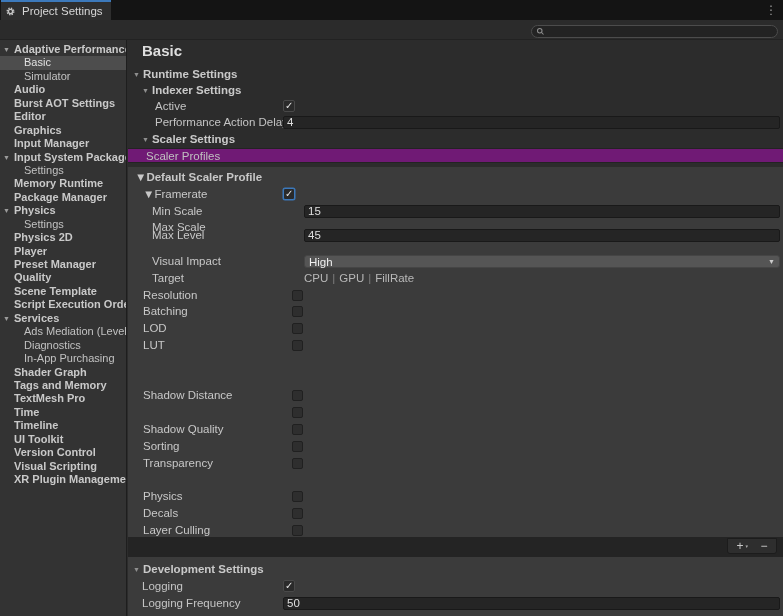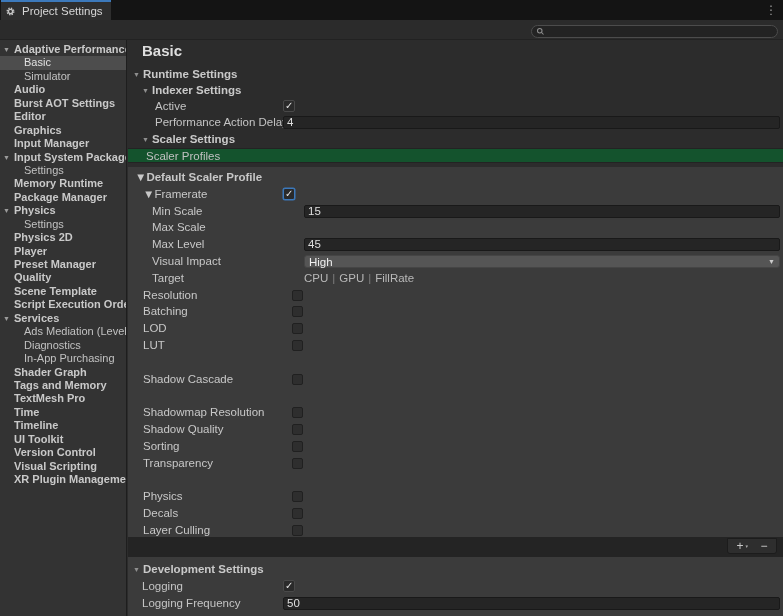--- a/index.html
+++ b/index.html
@@ -47,21 +47,21 @@
   .field.wide { left:155px; right:3px; width:auto; }
   .field.boxw { left:176px; right:3px; width:auto; }
 
   .checkbox { position:absolute; left:155px; top:2px; width:12px; height:12px; background:#2a2a2a;
               border:1px solid #494949; border-radius:2px; cursor:pointer; }
   .checkbox .chk { position:absolute; left:1px; top:-2px; font-size:10px; color:#e4e4e4; line-height:14px; }
   .checkbox.focused { border-color:#3c79bb; box-shadow:0 0 0 .5px #3c79bb; }
   .scaler-cb { position:absolute; left:164px; top:2.5px; width:11px; height:11px; background:#2e2e2e;
                border:1px solid #202020; border-radius:2px; cursor:pointer; }
 
-  .band { position:absolute; top:108px; left:0; right:0; height:15px; line-height:14px; background:#14532d;
+  .band { position:absolute; top:108px; left:0; right:0; height:15px; line-height:14px; background:#701a75;
           border-top:1px solid #232323; border-bottom:1px solid #232323; font-size:11.5px; color:#c0c0c0; }
   .band .lbl { left:18px; }
 
   .lbox { position:absolute; top:127px; left:0; right:0; height:472px; background:#3b3b3b; }
   .brow { position:absolute; left:0; right:0; height:16px; line-height:16px; font-size:11.5px; color:#c8c8c8; }
 
   .dropdown { position:absolute; left:176px; right:3px; top:1.5px; height:13px; background:#555555;
               border:1px solid #454545; border-radius:3px; color:#eeeeee; font-size:11.5px; line-height:12px;
               padding:0 4px; cursor:pointer; }
   .dropdown .dd-arrow { position:absolute; right:4px; top:0; font-size:7px; color:#cccccc; line-height:12px; }
@@ -180,21 +180,21 @@
             <span class="chk">✓</span>
           </span>
       </div>
       <div class="brow" style="top:36px">
         <span class="lbl" style="left:24px">Min Scale</span>
         <input class="field boxw" value="15" style="">
       </div>
       <div class="brow" style="top:52px">
         <span class="lbl" style="left:24px">Max Scale</span>
       </div>
-      <div class="brow" style="top:69px">
+      <div class="brow" style="top:60px">
         <span class="lbl" style="left:24px">Max Level</span>
         <input class="field boxw" value="45" style="">
       </div>
       <div class="brow" style="top:86px">
         <span class="lbl" style="left:24px">Visual Impact</span>
         <span class="dropdown">
           <span>High</span>
           <span class="dd-arrow">▼</span>
         </span>
       </div>
@@ -212,26 +212,25 @@
           <span class="scaler-cb"></span>
         </div>
       <div class="brow" style="top:153px">
           <span class="lbl" style="left:15px">LOD</span>
           <span class="scaler-cb"></span>
         </div>
       <div class="brow" style="top:170px">
           <span class="lbl" style="left:15px">LUT</span>
           <span class="scaler-cb"></span>
         </div>
-      <div class="brow" style="top:204px">
-          <span class="lbl" style="left:15px">Shadow Cascade</span>
+      <div class="brow" style="top:220px">
+          <span class="lbl" style="left:15px">Shadow Distance</span>
           <span class="scaler-cb"></span>
         </div>
       <div class="brow" style="top:237px">
-          <span class="lbl" style="left:15px">Shadowmap Resolution</span>
           <span class="scaler-cb"></span>
         </div>
       <div class="brow" style="top:254px">
           <span class="lbl" style="left:15px">Shadow Quality</span>
           <span class="scaler-cb"></span>
         </div>
       <div class="brow" style="top:271px">
           <span class="lbl" style="left:15px">Sorting</span>
           <span class="scaler-cb"></span>
         </div>

